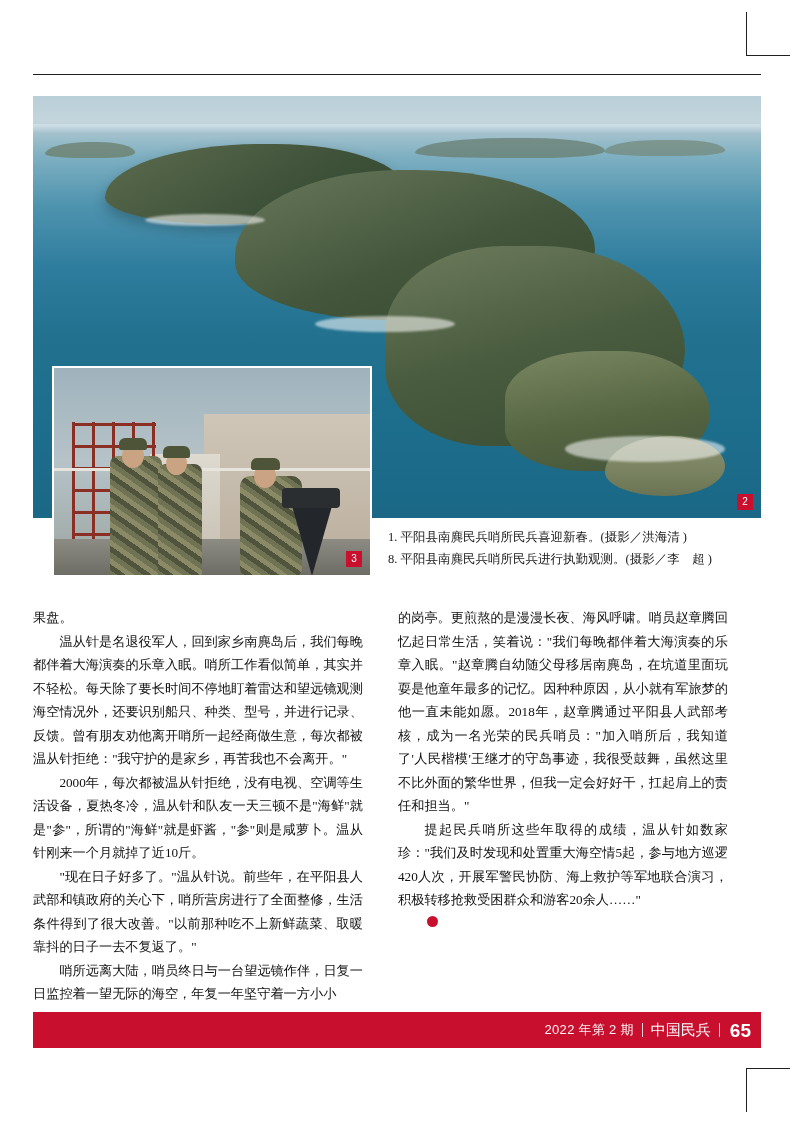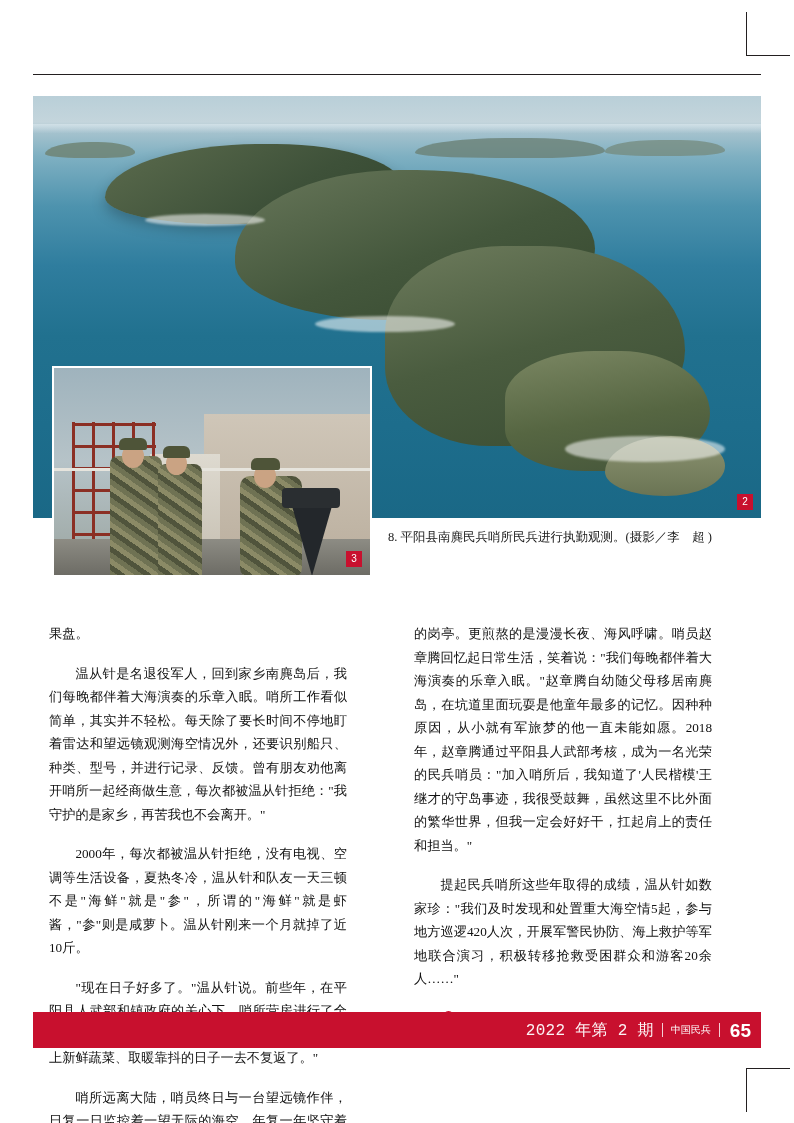--- a/index.html
+++ b/index.html
@@ -274,21 +274,21 @@
     top: 606px;
     width: 330px;
     font-size: 13.2px;
     line-height: 1.78;
     color: #111;
     text-align: justify;
     text-justify: inter-ideograph;
   }
   .col-left { left: 33px; }
   .col-right { left: 398px; }
-  .col p { margin: 16px; }
+  .col p { margin: 0; }
   .col p.indent { text-indent: 2em; }
 
   .end-mark {
     display: inline-block;
     width: 11px; height: 11px;
     background: #c8102e;
     color: #fff;
     border-radius: 50%;
     font-size: 8px;
     line-height: 11px;
@@ -311,31 +311,31 @@
     width: 728px; height: 36px;
     display: flex;
     align-items: center;
     justify-content: flex-end;
     gap: 8px;
     padding-right: 10px;
     box-sizing: border-box;
     color: #ffffff;
   }
   .footer-issue {
-    font-size: 16px;
-    font-family: Liberation Mono, monospace;
+    font-size: 13px;
+    font-family: Liberation Sans, sans-serif;
     letter-spacing: .3px;
     opacity: .95;
   }
   .footer-sep {
     width: 1px; height: 14px;
     background: rgba(255,255,255,.8);
   }
   .footer-mag {
-    font-size: 10px;
+    font-size: 15px;
   }
   .footer-sep2 {
     width: 1px; height: 14px;
     background: rgba(255,255,255,.8);
   }
   .footer-page {
     font-family: "Liberation Sans", sans-serif;
     font-size: 19px;
     font-weight: bold;
     line-height: 1;
@@ -395,20 +395,21 @@
     <div class="head" style="top:96px;left:200px;width:22px;height:24px;"></div>
     <div class="cap" style="top:90px;left:197px;width:29px;height:12px;"></div>
 
     <div class="tripod"></div>
     <div class="scope"></div>
 
     <div class="badge badge-3">3</div>
   </div>
 
   <div class="captions">
+    <div>1. 平阳县南麂民兵哨所民兵喜迎新春。(摄影／洪海清 )</div>
     <div>8. 平阳县南麂民兵哨所民兵进行执勤观测。(摄影／李　超 )</div>
   </div>
 
   <div class="col col-left">
     <p>果盘。</p>
     <p class="indent">温从针是名退役军人，回到家乡南麂岛后，我们每晚都伴着大海演奏的乐章入眠。哨所工作看似简单，其实并不轻松。每天除了要长时间不停地盯着雷达和望远镜观测海空情况外，还要识别船只、种类、型号，并进行记录、反馈。曾有朋友劝他离开哨所一起经商做生意，每次都被温从针拒绝："我守护的是家乡，再苦我也不会离开。"</p>
     <p class="indent">2000年，每次都被温从针拒绝，没有电视、空调等生活设备，夏热冬冷，温从针和队友一天三顿不是"海鲜"就是"参"，所谓的"海鲜"就是虾酱，"参"则是咸萝卜。温从针刚来一个月就掉了近10斤。</p>
     <p class="indent">"现在日子好多了。"温从针说。前些年，在平阳县人武部和镇政府的关心下，哨所营房进行了全面整修，生活条件得到了很大改善。"以前那种吃不上新鲜蔬菜、取暖靠抖的日子一去不复返了。"</p>
     <p class="indent">哨所远离大陆，哨员终日与一台望远镜作伴，日复一日监控着一望无际的海空，年复一年坚守着一方小小</p>
   </div>

